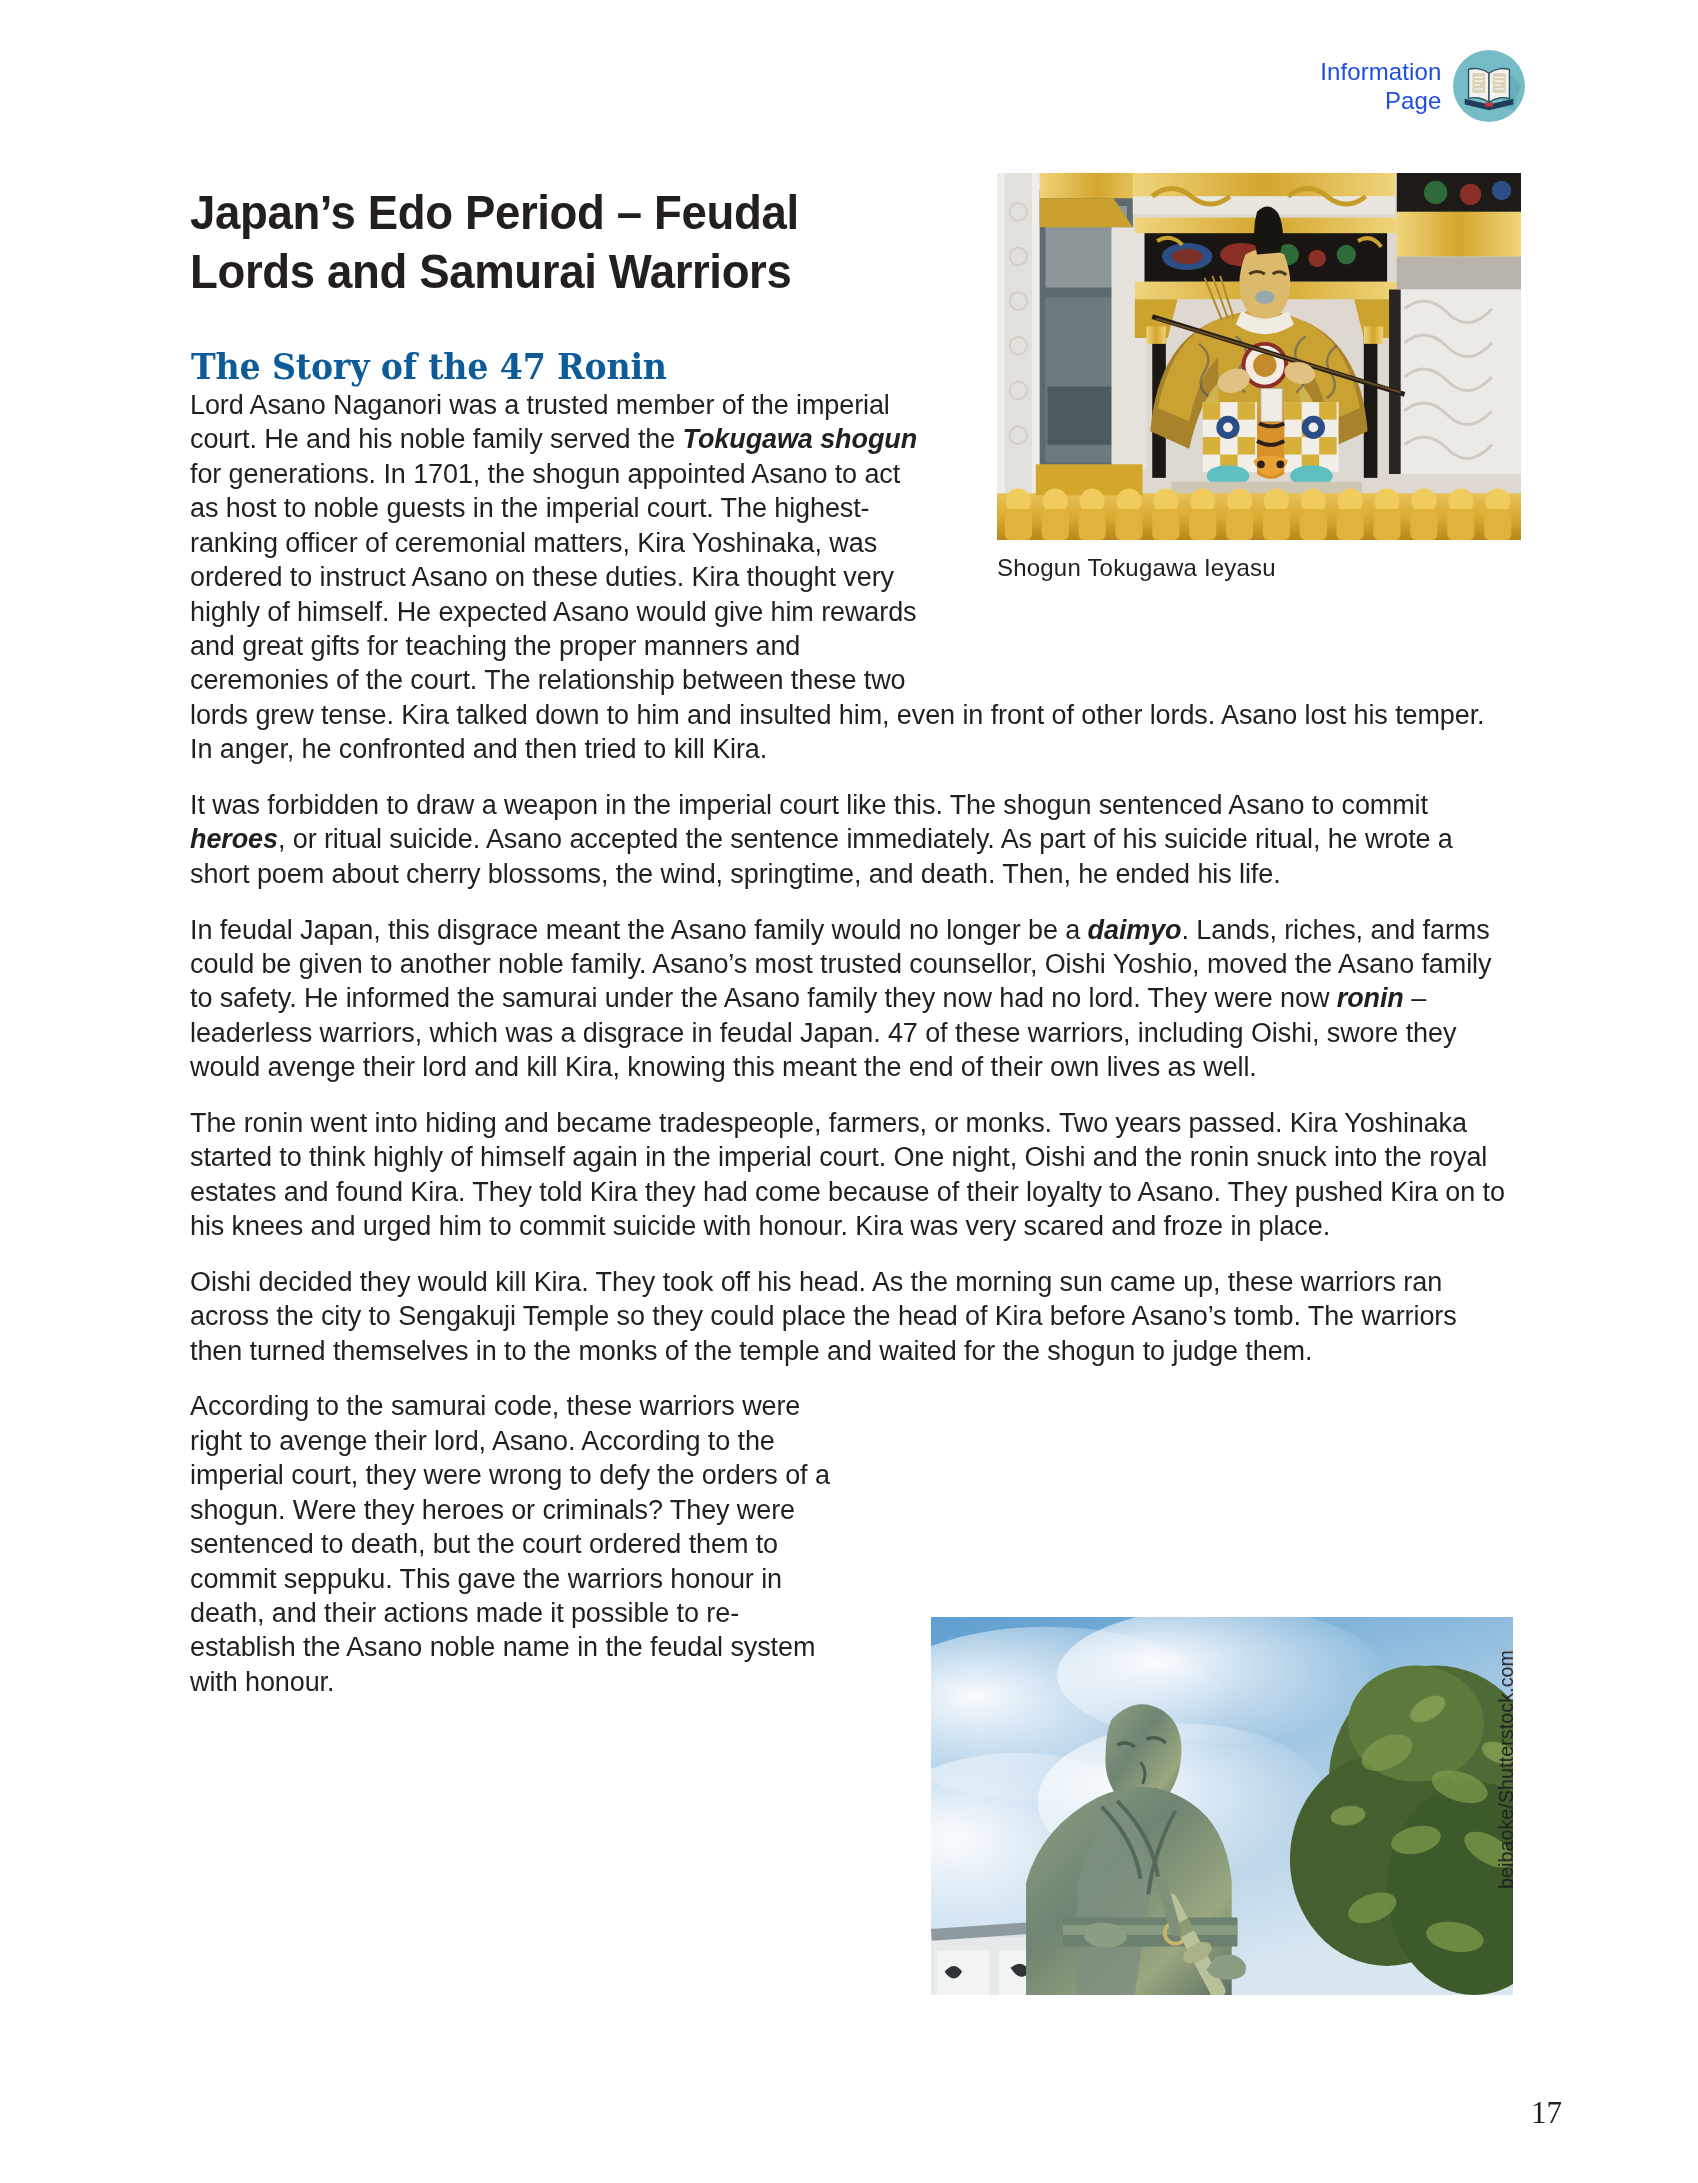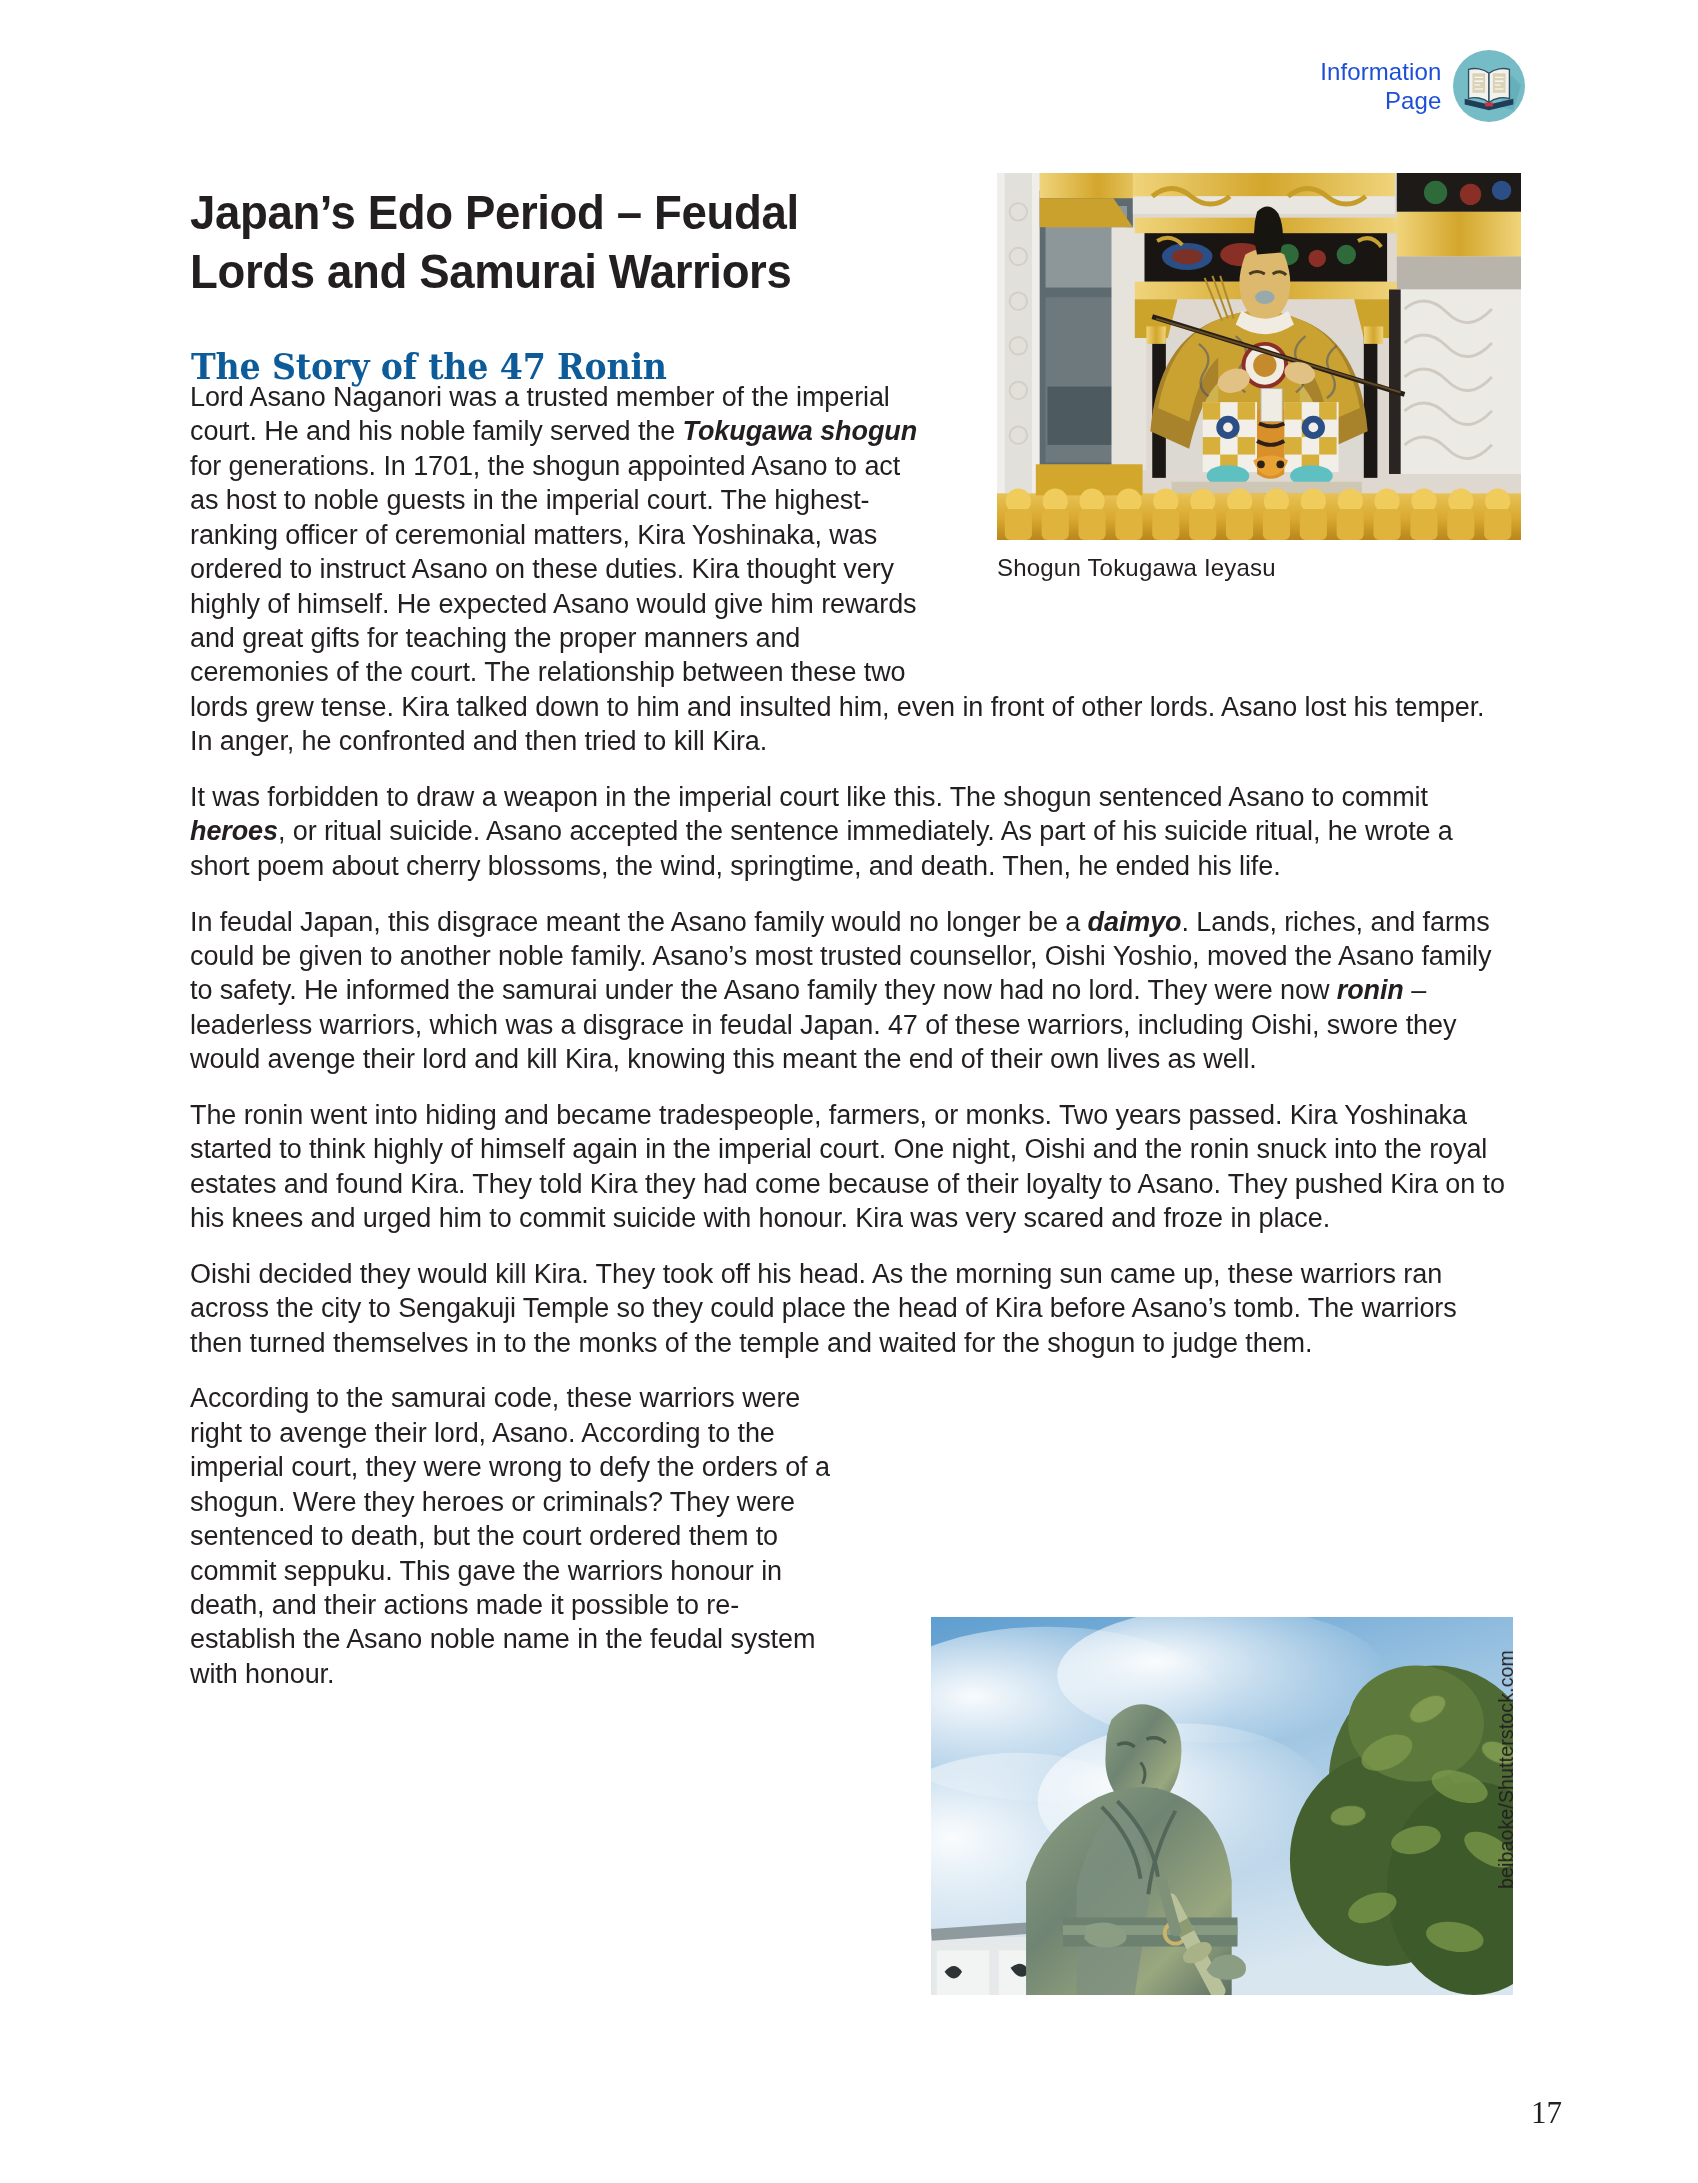--- a/index.html
+++ b/index.html
@@ -78,21 +78,21 @@
     letter-spacing: -0.2px;
     color: #0d5c99;
     transform: scaleX(0.95);
     transform-origin: left top;
   }
 
   
   .body-col {
     position: absolute;
     left: 190px;
-    top: 380px;
+    top: 388px;
     width: 1316px;
     font-size: 27px;
     line-height: 1.275;
     color: #231f20;
     letter-spacing: -0.1px;
   }
   .body-col p {
     margin: 0 0 21.3px 0;
     text-align: left;
   }

